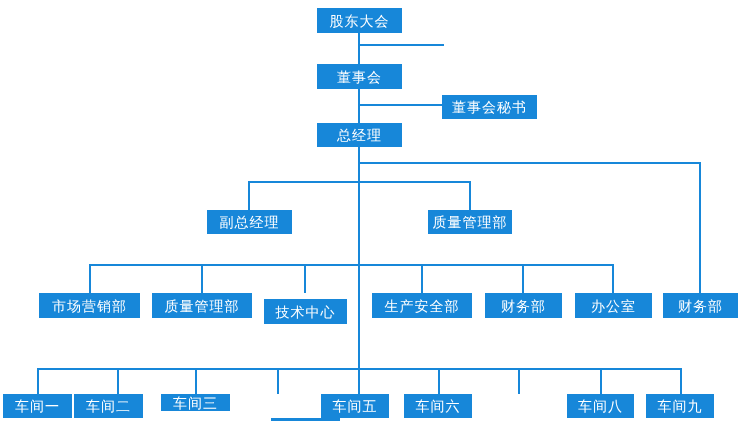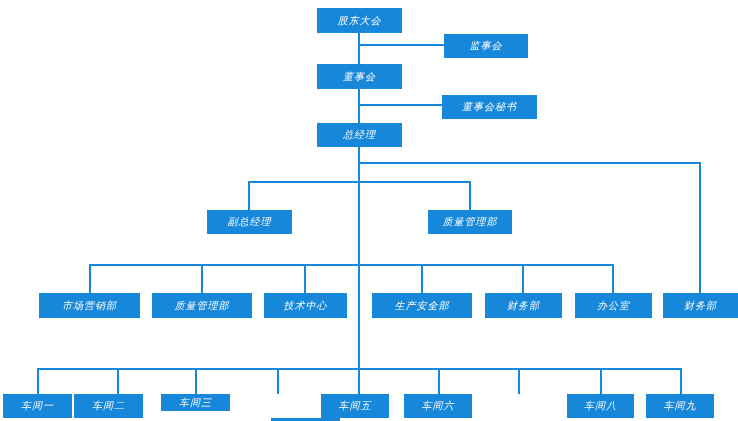--- a/index.html
+++ b/index.html
@@ -21,29 +21,28 @@
     width: 100%; height: 100%;
   }
   .connector {
     position: absolute;
     background: var(--line-color, #1787d9);
   }
   .node {
     position: absolute;
     background: var(--node-bg, #1787d9);
     color: var(--node-text, #ffffff);
-    font-size: 10px;
+    font-size: 14px;
     line-height: 1;
     display: flex;
     align-items: center;
     justify-content: center;
     box-sizing: border-box;
     white-space: nowrap;
     letter-spacing: 1px;
-    font-style: italic;
   }
 </style>
 </head>
 <body>
 
 <div class="canvas">
   <div class="layer" id="lines-layer">
       <div class="connector" style="left: 358px; top: 33px; width: 2px; height: 31px;"></div>
       <div class="connector" style="left: 358px; top: 44px; width: 86px; height: 2px;"></div>
       <div class="connector" style="left: 358px; top: 88px; width: 2px; height: 35px;"></div>
@@ -66,29 +65,28 @@
       <div class="connector" style="left: 117px; top: 368px; width: 2px; height: 26px;"></div>
       <div class="connector" style="left: 195px; top: 368px; width: 2px; height: 26px;"></div>
       <div class="connector" style="left: 277px; top: 368px; width: 2px; height: 26px;"></div>
       <div class="connector" style="left: 438px; top: 368px; width: 2px; height: 26px;"></div>
       <div class="connector" style="left: 518px; top: 368px; width: 2px; height: 26px;"></div>
       <div class="connector" style="left: 600px; top: 368px; width: 2px; height: 26px;"></div>
       <div class="connector" style="left: 680px; top: 368px; width: 2px; height: 26px;"></div>
     </div>
   <div class="layer" id="nodes-layer">
       <div class="node" style="left: 317px; top: 8px; width: 85px; height: 25px;">股东大会</div>
-      <div class="node" style="left: 444px; top: 34px; width: 84px; height: 24px;">监事会</div>
       <div class="node" style="left: 317px; top: 64px; width: 85px; height: 25px;">董事会</div>
       <div class="node" style="left: 442px; top: 95px; width: 95px; height: 24px;">董事会秘书</div>
       <div class="node" style="left: 317px; top: 123px; width: 85px; height: 24px;">总经理</div>
       <div class="node" style="left: 207px; top: 210px; width: 85px; height: 24px;">副总经理</div>
       <div class="node" style="left: 428px; top: 210px; width: 84px; height: 24px;">质量管理部</div>
       <div class="node" style="left: 39px; top: 293px; width: 101px; height: 25px;">市场营销部</div>
       <div class="node" style="left: 152px; top: 293px; width: 100px; height: 25px;">质量管理部</div>
-      <div class="node" style="left: 264px; top: 293px; width: 83px; height: 25px;">技术中心</div>
+      <div class="node" style="left: 264px; top: 299px; width: 83px; height: 25px;">技术中心</div>
       <div class="node" style="left: 372px; top: 293px; width: 100px; height: 25px;">生产安全部</div>
       <div class="node" style="left: 485px; top: 293px; width: 77px; height: 25px;">财务部</div>
       <div class="node" style="left: 575px; top: 293px; width: 77px; height: 25px;">办公室</div>
       <div class="node" style="left: 663px; top: 293px; width: 75px; height: 25px;">财务部</div>
       <div class="node" style="left: 3px; top: 394px; width: 69px; height: 24px;">车间一</div>
       <div class="node" style="left: 74px; top: 394px; width: 69px; height: 24px;">车间二</div>
       <div class="node" style="left: 161px; top: 394px; width: 69px; height: 17px;">车间三</div>
       <div class="node" style="left: 243px; top: 418px; width: 69px; height: 24px; margin-left: 28px;">车间四</div>
       <div class="node" style="left: 321px; top: 394px; width: 68px; height: 24px;">车间五</div>
       <div class="node" style="left: 404px; top: 394px; width: 68px; height: 24px;">车间六</div>

